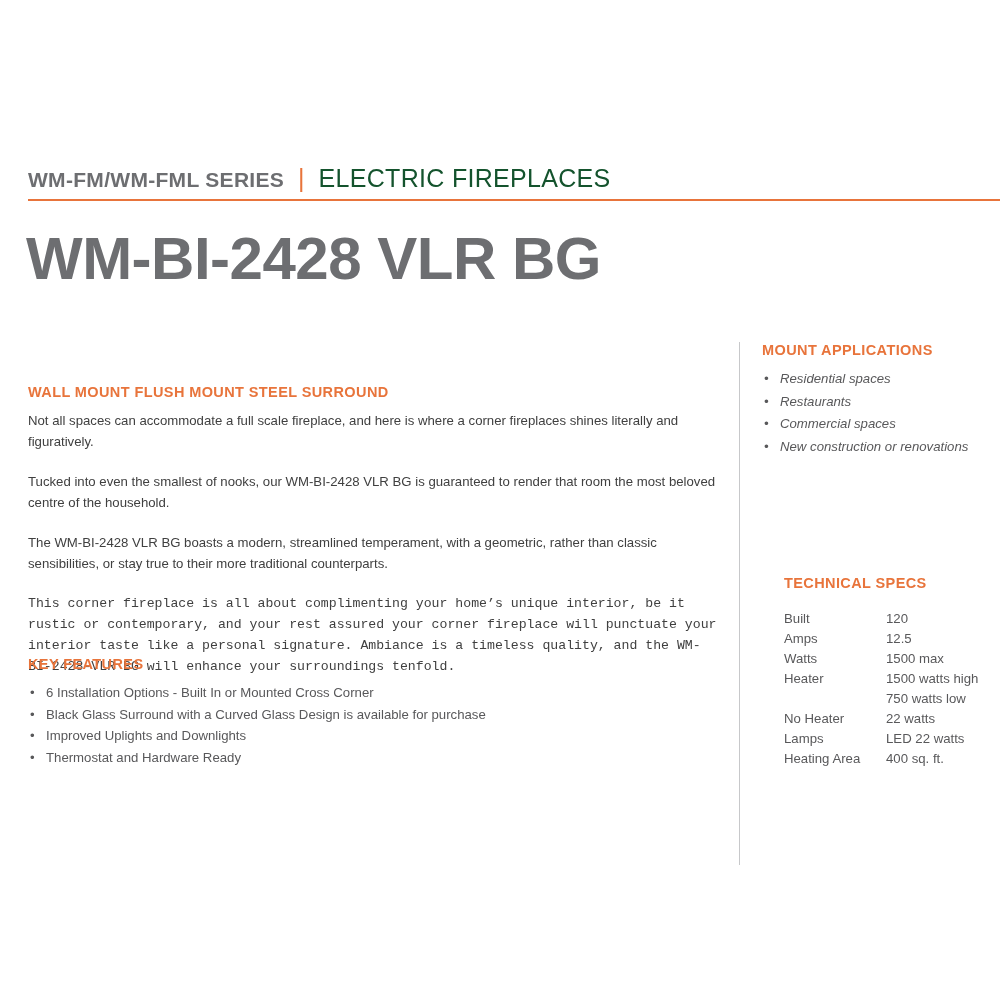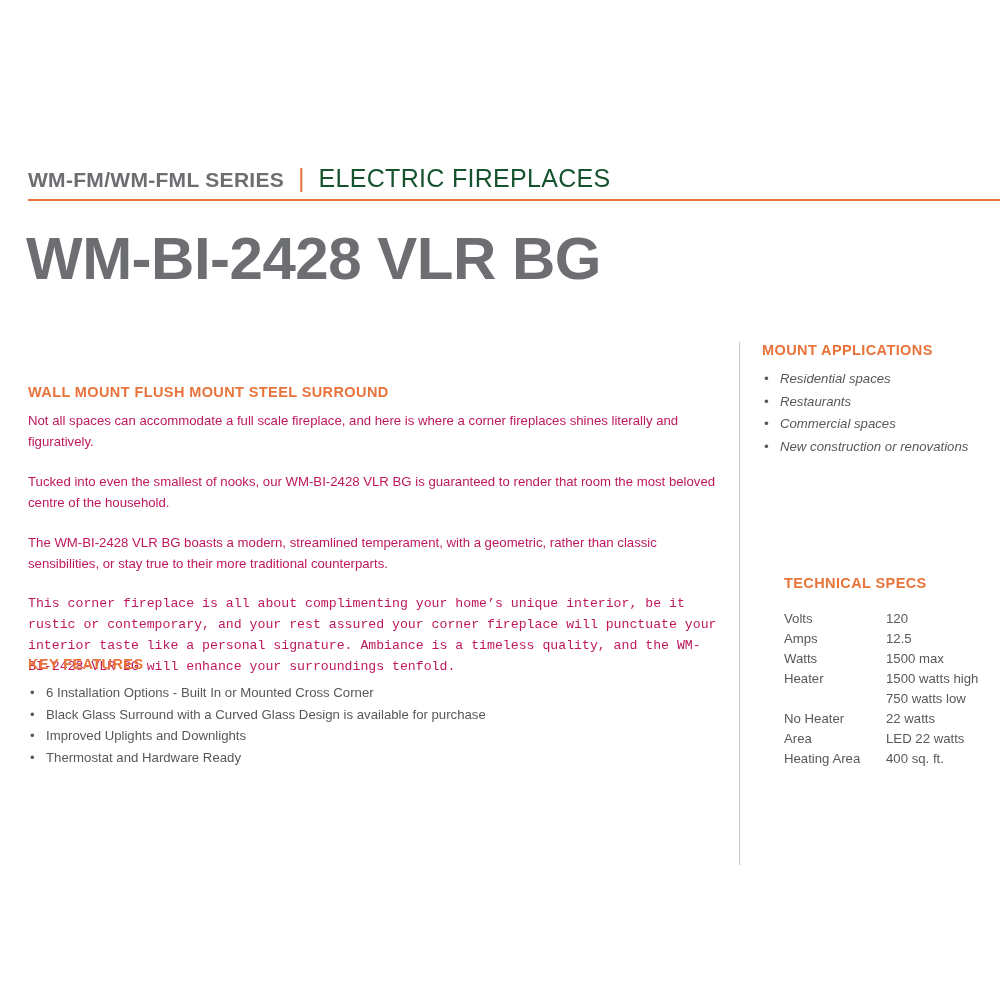--- a/index.html
+++ b/index.html
@@ -83,21 +83,21 @@
   .section-head {
     color: #e8743b;
     font-size: 14.5px;
     font-weight: bold;
     letter-spacing: 0.4px;
     margin: 0 0 10px 0;
   }
   .body-p {
     font-size: 13.2px;
     line-height: 21px;
-    color: #be185d;
+    color: #404040;
     margin: 0 0 19px 0;
   }
   .body-p:last-child { margin-bottom: 0; font-family: Liberation Mono, monospace; }
 
   .key-features {
     position: absolute;
     left: 28px;
     top: 656px;
     width: 690px;
   }
@@ -219,42 +219,42 @@
       <li>Commercial spaces</li>
       <li>New construction or renovations</li>
     </ul>
   </div>
 
   <div class="tech-specs">
     <div class="section-head">TECHNICAL SPECS</div>
     <table class="specs">
       <tbody>
           <tr>
-        <td class="label">Volts</td>
+        <td class="label">Built</td>
         <td class="value">120</td>
       </tr>
       <tr>
         <td class="label">Amps</td>
         <td class="value">12.5</td>
       </tr>
       <tr>
         <td class="label">Watts</td>
         <td class="value">1500 max</td>
       </tr>
       <tr>
         <td class="label">Heater</td>
         <td class="value">1500 watts high
 750 watts low</td>
       </tr>
       <tr>
         <td class="label">No Heater</td>
         <td class="value">22 watts</td>
       </tr>
       <tr>
-        <td class="label">Area</td>
+        <td class="label">Lamps</td>
         <td class="value">LED 22 watts</td>
       </tr>
       <tr>
         <td class="label">Heating Area</td>
         <td class="value">400 sq. ft.</td>
       </tr>
     </tbody>
       </table>
   </div>
 

